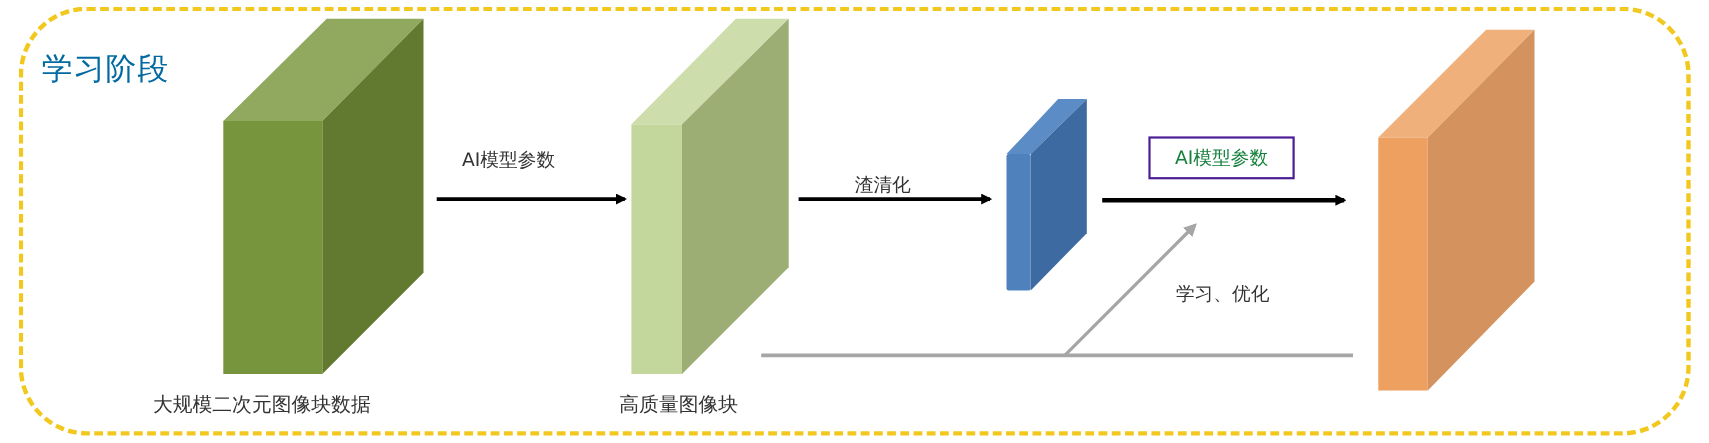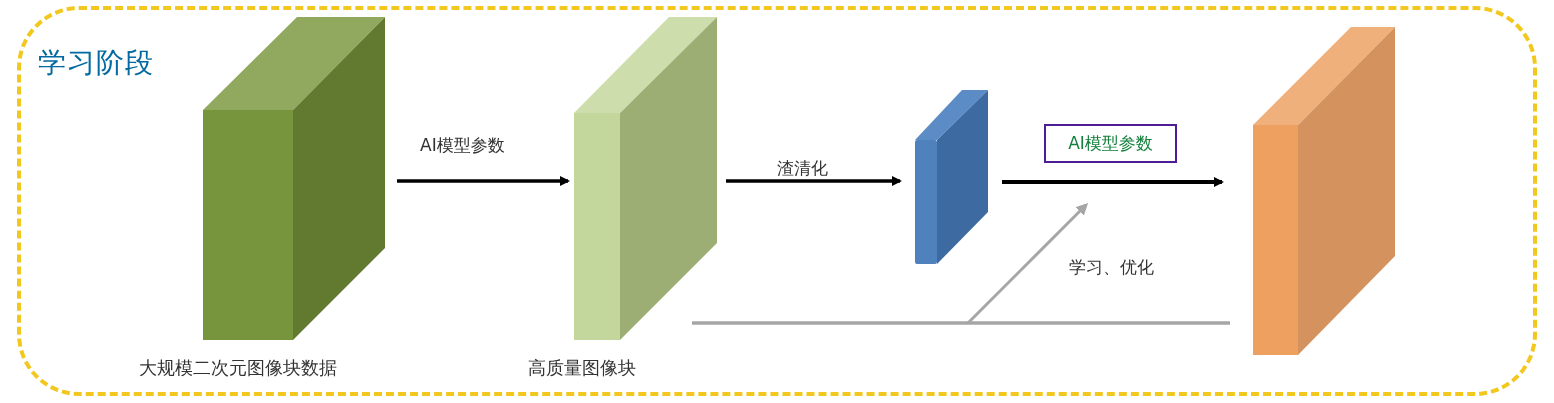--- a/index.html
+++ b/index.html
@@ -67,13 +67,13 @@
   <line x1="692" y1="323" x2="1230" y2="323" stroke="#A6A6A6" stroke-width="3.5"></line>
   <line x1="968" y1="323" x2="1086" y2="205" stroke="#A6A6A6" stroke-width="3" marker-end="url(#ah-grey)"></line>
 </svg>
 
 <div class="lbl" style="left:420px; top:134px;">AI模型参数</div>
 <div class="lbl" style="left:777px; top:134px;margin-top:23px;">渣清化</div>
 <div class="param-box">AI模型参数</div>
 <div class="lbl" style="left:1055px; top:256px;margin-left:14px;">学习、优化</div>
 
 <div class="lbl big" style="left:139px; top:356px;">大规模二次元图像块数据</div>
-<div class="lbl big" style="left:528px; top:356px;font-family:Liberation Serif, serif;">高质量图像块</div>
+<div class="lbl big" style="left:563px; top:356px;font-family:Liberation Serif, serif;">高质量图像块</div>
 
 </body></html>

